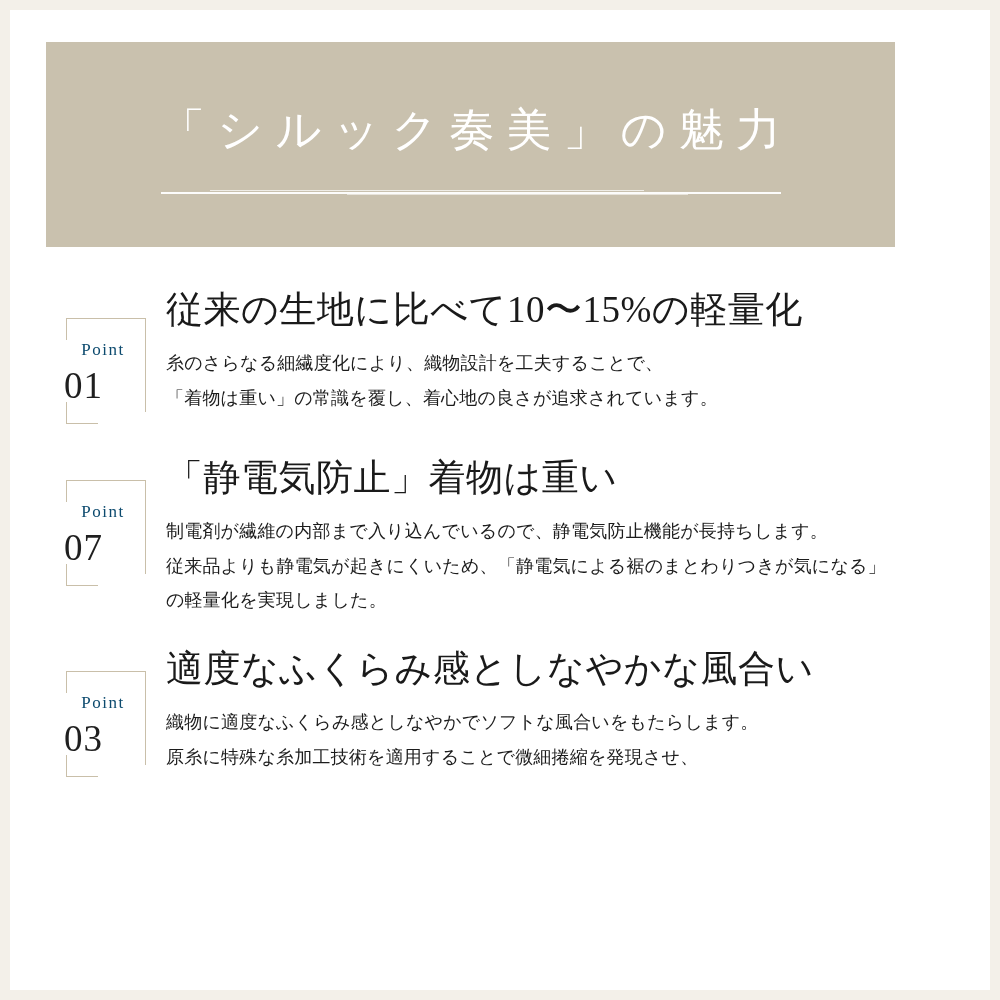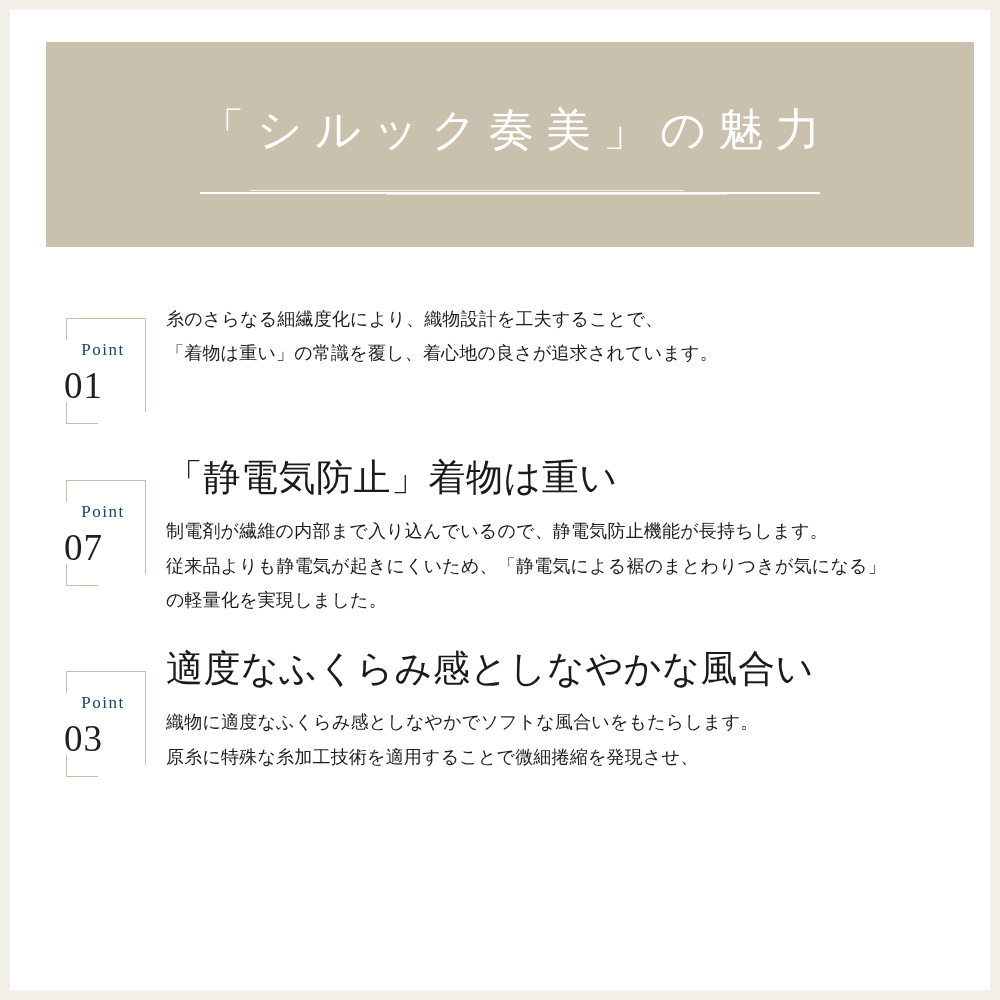--- a/index.html
+++ b/index.html
@@ -27,21 +27,21 @@
     height: 100%;
     box-sizing: border-box;
     padding: 0;
   }
 
   
   .banner {
     position: absolute;
     left: 36px;
     top: 32px;
-    width: 928px;
+    width: 849px;
     height: 205px;
     background: #c9c1ae;
     display: flex;
     flex-direction: column;
     align-items: center;
     justify-content: flex-start;
   }
   .banner-title {
     margin-top: 58px;
     color: #ffffff;
@@ -208,20 +208,21 @@
 
       <div class="point" id="point-1">
         <div class="point-badge">
           <div class="badge-frame"></div>
           <div class="badge-mask"></div>
           <div class="badge-mask2"></div>
           <div class="badge-word">Point</div>
           <div class="badge-num">01</div>
         </div>
         <div class="point-body">
+          <div class="point-head">従来の生地に比べて10〜15%の軽量化</div>
           <div class="point-lines">
             <div class="point-line">糸のさらなる細繊度化により、織物設計を工夫することで、</div>
             <div class="point-line">「着物は重い」の常識を覆し、着心地の良さが追求されています。</div>
           </div>
         </div>
       </div>
 
       <div class="point" id="point-2">
         <div class="point-badge">
           <div class="badge-frame"></div>

